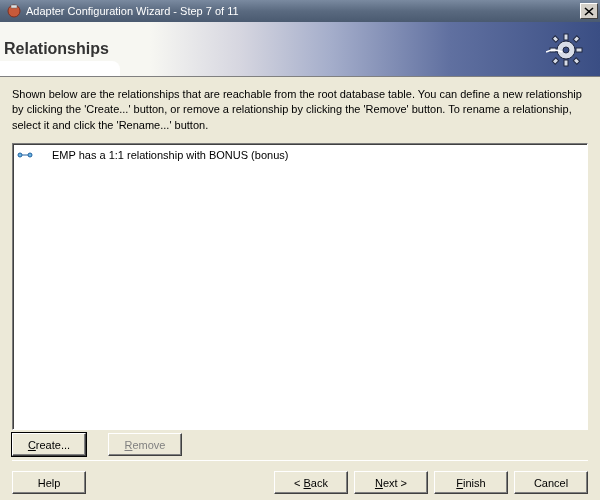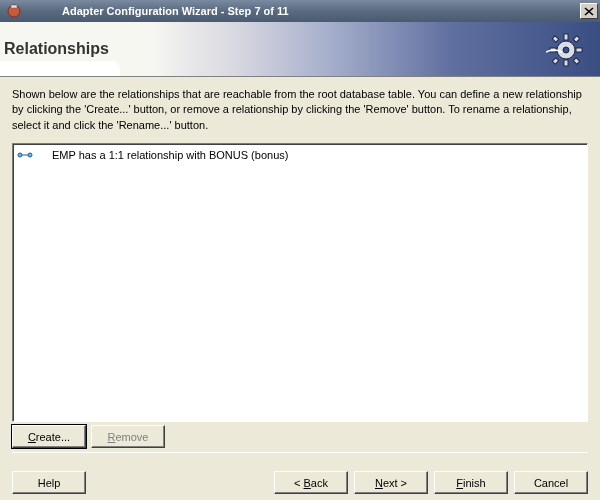--- a/index.html
+++ b/index.html
@@ -17,21 +17,21 @@
     color: #fff;
     display: flex;
     align-items: center;
     padding: 0 2px 0 6px;
   }
   .titlebar .icon {
     width: 16px; height: 16px;
     margin-right: 4px;
     display: flex; align-items: center; justify-content: center;
   }
-  .titlebar .title { flex: 1; font-size: 11px; font-weight: bold; margin-left: 36px; }
+  .titlebar .title { flex: 1; font-size: 11px; font-weight: normal; }
   .close-btn {
     width: 18px; height: 16px;
     background: #d4d0c8;
     border: 1px solid #fff;
     border-right-color: #404040;
     border-bottom-color: #404040;
     display: flex; align-items: center; justify-content: center;
     font-family: Arial; font-weight: bold; font-size: 11px;
     color: #000;
     cursor: pointer;
@@ -96,28 +96,28 @@
     font-size: 11px;
     padding: 1px 0;
     cursor: default;
   }
   .rel-icon { width: 16px; height: 10px; }
   .rel-icon svg { width: 16px; height: 10px; display: block; }
   
   .action-row {
     margin-top: 3px;
     display: flex;
-    gap: 5px;
+    gap: 22px;
   }
   .nav-row {
     margin-top: 4px;
     display: flex;
     gap: 6px;
     border-top: 1px solid #fff;
-    padding-top: 18px;
+    padding-top: 10px;
   }
   .nav-spacer { flex: 1; }
   button.win {
     min-width: 74px;
     height: 23px;
     background: #ece9d8;
     border: 1px solid #404040;
     border-top-color: #fff;
     border-left-color: #fff;
     box-shadow: inset -1px -1px 0 #808080, inset 1px 1px 0 #ece9d8;

